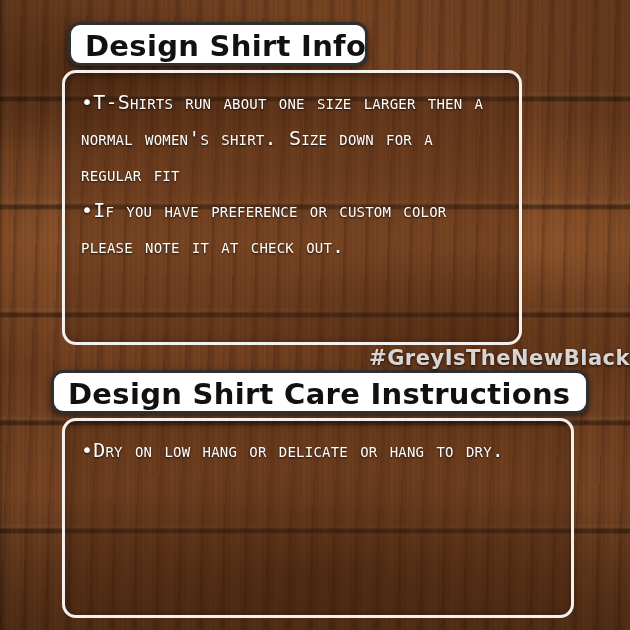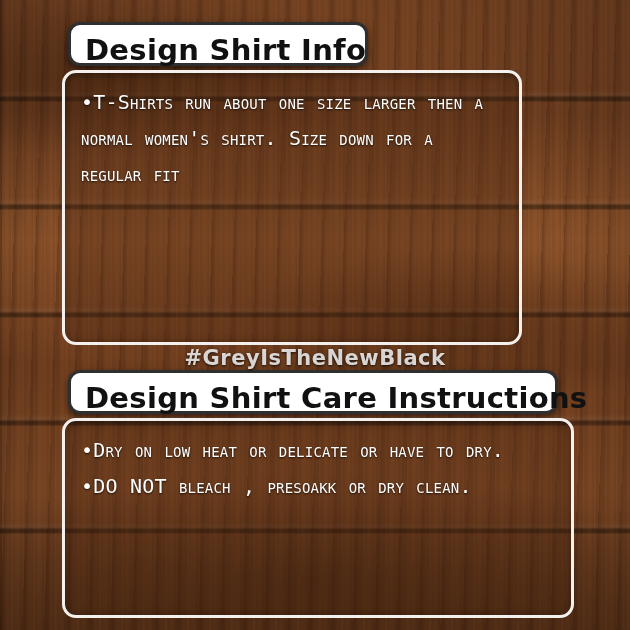--- a/index.html
+++ b/index.html
@@ -74,44 +74,44 @@
   }
 
   
   .title-plaque {
     position: absolute;
     background: #ffffff;
     border: 3px solid #2f2f2f;
     border-radius: 12px;
     box-shadow: 0 3px 7px rgba(0,0,0,0.55);
     display: flex;
-    align-items: flex-start;
-    padding: 8px 14px;
+    align-items: flex-end;
+    padding: 0 14px;
     box-sizing: border-box;
   }
   .title-plaque span {
     font-family: "DejaVu Sans", sans-serif;
     font-weight: bold;
     color: #111111;
     letter-spacing: 0.3px;
     white-space: nowrap;
   }
 
   #title-info {
     left: 68px;
     top: 22px;
     width: 300px;
     height: 44px;
   }
   #title-info span { font-size: 29px; }
 
   #title-care {
-    left: 68px;
+    left: 51px;
     top: 370px;
-    width: 490px;
+    width: 538px;
     height: 44px;
   }
   #title-care span { font-size: 29px; }
 
   
   .panel {
     position: absolute;
     border: 3px solid #f4f0ee;
     border-radius: 14px;
     box-sizing: border-box;
@@ -158,21 +158,21 @@
     font-variant: small-caps;
     font-size: 20px;
   }
 
   
   #watermark {
     position: absolute;
     left: 0;
     right: 0;
     top: 346px;
-    text-align: center;
+    text-align: right;
     color: rgba(255,255,255,0.82);
     font-family: "DejaVu Sans", sans-serif;
     font-weight: bold;
     font-size: 21px;
     letter-spacing: 0.5px;
     text-shadow: 0 1px 3px rgba(0,0,0,0.8);
     z-index: 4;
     border-radius: 10px;
   }
 </style>
@@ -181,31 +181,31 @@
 
 <div id="page">
 
   <div class="title-plaque layer" id="title-info">
     <span>Design Shirt Info</span>
   </div>
 
   <div class="panel layer" id="panel-info">
     <ul>
       <li><span class="txt">•T-Shirts run about one size larger then a normal women's shirt. Size down for a regular fit</span></li>
+      <li><span class="txt">•If you have preference or custom color please note it at check out.</span></li>
     </ul>
   </div>
 
   <div id="watermark" class="layer">
     <span>#GreyIsTheNewBlack</span>
   </div>
 
   <div class="title-plaque layer" id="title-care">
     <span>Design Shirt Care Instructions</span>
   </div>
 
   <div class="panel layer" id="panel-care">
     <ul>
-      <li><span class="txt">•Dry on low heat or delicate or have to dry.</span></li>
-      <li><span class="txt">•DO NOT bleach , presoakk or dry clean.</span></li>
+      <li><span class="txt">•Dry on low hang or delicate or hang to dry.</span></li>
     </ul>
   </div>
 
 </div>
 
 </body></html>

